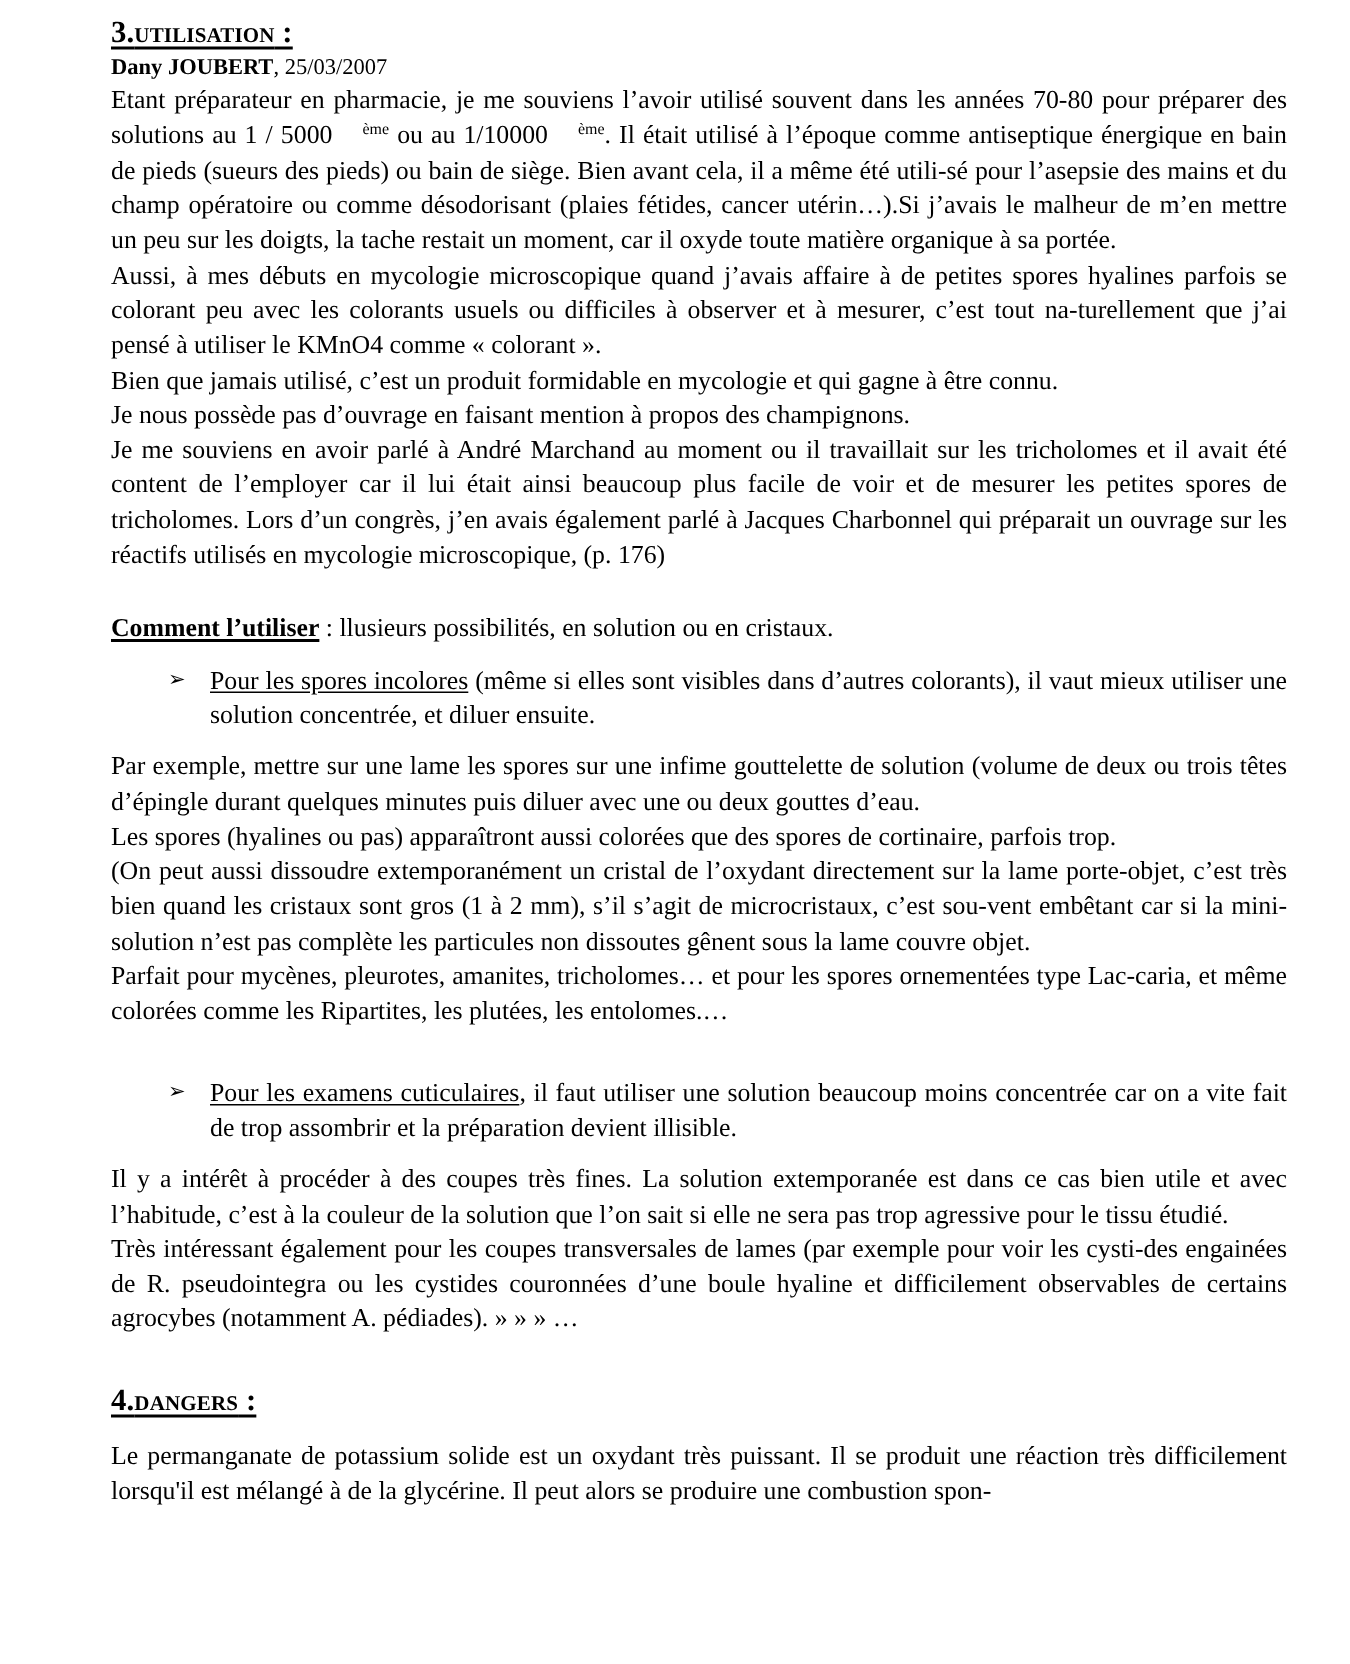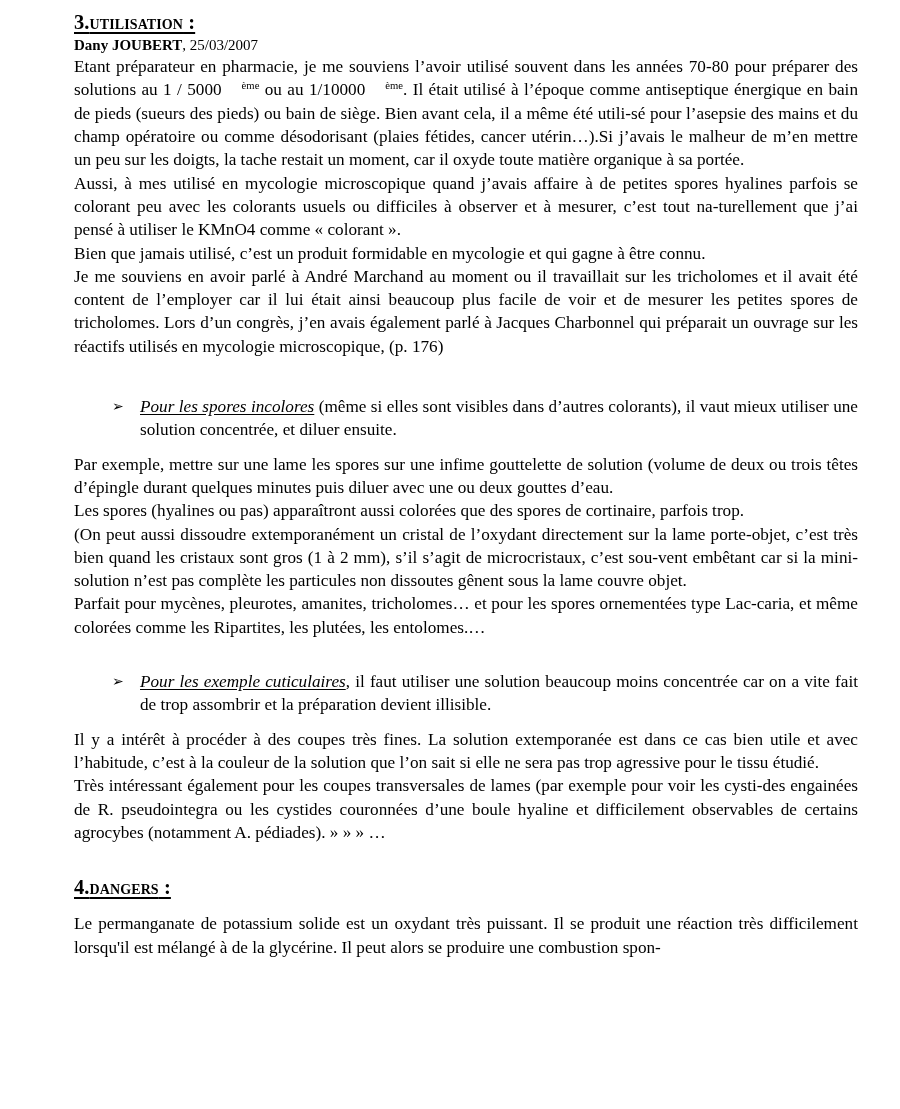--- a/index.html
+++ b/index.html
@@ -58,21 +58,20 @@
   }
   sup.ord {
     font-size: 0.62em;
     vertical-align: super;
     line-height: 0;
     margin-left: 20px;
   }
   .uline-run {
     text-decoration: underline;
     text-underline-offset: 2px;
-    font-style: italic;
   }
   .bold-uline {
     font-weight: bold;
     text-decoration: underline;
     text-underline-offset: 2px;
     text-decoration-thickness: 1.6px;
   }
   .arrow-glyph {
     font-family: "DejaVu Sans", sans-serif;
     font-size: 15.5px;
@@ -110,29 +109,31 @@
 
 <div class="page">
 
   <div class="section-heading"><span class="uline"><span>3.</span><span class="smallcaps">Utilisation</span><span> :</span></span></div>
 
   <div class="byline"><span class="author">Dany JOUBERT</span><span>, 25/03/2007</span></div>
 
 
   <p class="body"><span>Etant préparateur en pharmacie, je me souviens l’avoir utilisé souvent dans les années 70-80 pour préparer des solutions au 1 / 5000</span><sup class="ord">ème</sup><span> ou au 1/10000</span><sup class="ord">ème</sup><span>. Il était utilisé à l’époque comme antiseptique énergique en bain de pieds (sueurs des pieds) ou bain de siège. Bien avant cela,  il a même été utili-sé pour l’asepsie des mains et du champ opératoire ou comme désodorisant (plaies fétides, cancer utérin…).Si j’avais le malheur  de m’en mettre un peu sur les doigts, la tache restait un moment, car il oxyde toute matière organique à sa portée.</span></p>
 
-  <p class="body">Aussi, à mes utilisé en mycologie microscopique quand j’avais affaire à de petites spores hyalines parfois se colorant peu avec les colorants usuels ou difficiles à observer et à mesurer, c’est tout na-turellement que j’ai pensé à utiliser le KMnO4 comme « colorant ».</p>
+  <p class="body">Aussi, à mes débuts en mycologie microscopique quand j’avais affaire à de petites spores hyalines parfois se colorant peu avec les colorants usuels ou difficiles à observer et à mesurer, c’est tout na-turellement que j’ai pensé à utiliser le KMnO4 comme « colorant ».</p>
 
   <p class="body">Bien que jamais utilisé, c’est un produit formidable en mycologie et qui gagne à être connu.</p>
 
+  <p class="body">Je nous possède pas d’ouvrage en faisant mention à propos des champignons.</p>
 
   <p class="body"> Je me souviens en avoir parlé à André Marchand au moment ou il travaillait sur les tricholomes et il avait été content de l’employer car il lui était ainsi beaucoup plus facile de voir et de mesurer les petites spores de tricholomes. Lors d’un congrès, j’en avais également parlé à Jacques Charbonnel qui préparait un ouvrage sur les réactifs utilisés en mycologie microscopique, (p. 176)</p>
 
   <div class="spacer-lg"></div>
 
+  <p class="body"><span class="bold-uline">Comment l’utiliser</span><span> : llusieurs possibilités, en solution ou en cristaux.</span></p>
 
 
   <div class="spacer-sm"></div>
 
   <div class="bullet-item">
     <span class="bullet-mark">➢</span>
     <span class="bullet-text"><span class="uline-run">Pour les spores incolores</span><span> (même si elles sont visibles dans d’autres colorants), il vaut mieux utiliser une solution concentrée, et diluer ensuite.</span></span>
   </div>
 
   <div class="spacer-sm"></div>
@@ -142,21 +143,21 @@
   <p class="body">Les spores (hyalines ou pas) apparaîtront aussi colorées que des spores de cortinaire, parfois trop.</p>
 
   <p class="body">(On peut aussi dissoudre extemporanément un cristal de l’oxydant directement sur la lame porte-objet, c’est très bien quand les cristaux sont gros (1 à 2 mm), s’il s’agit de microcristaux, c’est sou-vent embêtant car si la mini-solution n’est pas complète les particules non dissoutes gênent sous la lame couvre objet.</p>
 
   <p class="body">Parfait pour mycènes, pleurotes, amanites, tricholomes… et pour les spores ornementées type Lac-caria, et même colorées comme les Ripartites, les plutées, les entolomes.…</p>
 
   <div class="spacer-xl"></div>
 
   <div class="bullet-item">
     <span class="bullet-mark">➢</span>
-    <span class="bullet-text"><span class="uline-run">Pour les exemple cuticulaires</span><span>, il faut utiliser une solution beaucoup moins concentrée car on a vite fait de trop assombrir et la préparation devient illisible.</span></span>
+    <span class="bullet-text"><span class="uline-run">Pour les examens cuticulaires</span><span>, il faut utiliser une solution beaucoup moins concentrée car on a vite fait de trop assombrir et la préparation devient illisible.</span></span>
   </div>
 
   <div class="spacer-sm"></div>
 
   <p class="body">Il y a intérêt à procéder à des coupes très fines. La solution extemporanée est dans ce cas bien utile et avec l’habitude, c’est à la couleur de la solution que l’on sait si elle ne sera  pas trop agressive pour le tissu étudié.</p>
 
   <p class="body">Très intéressant également pour les coupes transversales de lames (par exemple pour voir les cysti-des engainées de R. pseudointegra ou les cystides couronnées d’une boule hyaline et  difficilement observables de certains agrocybes (notamment A. pédiades). » » » …</p>
 
   <div class="spacer-xl"></div>
 

